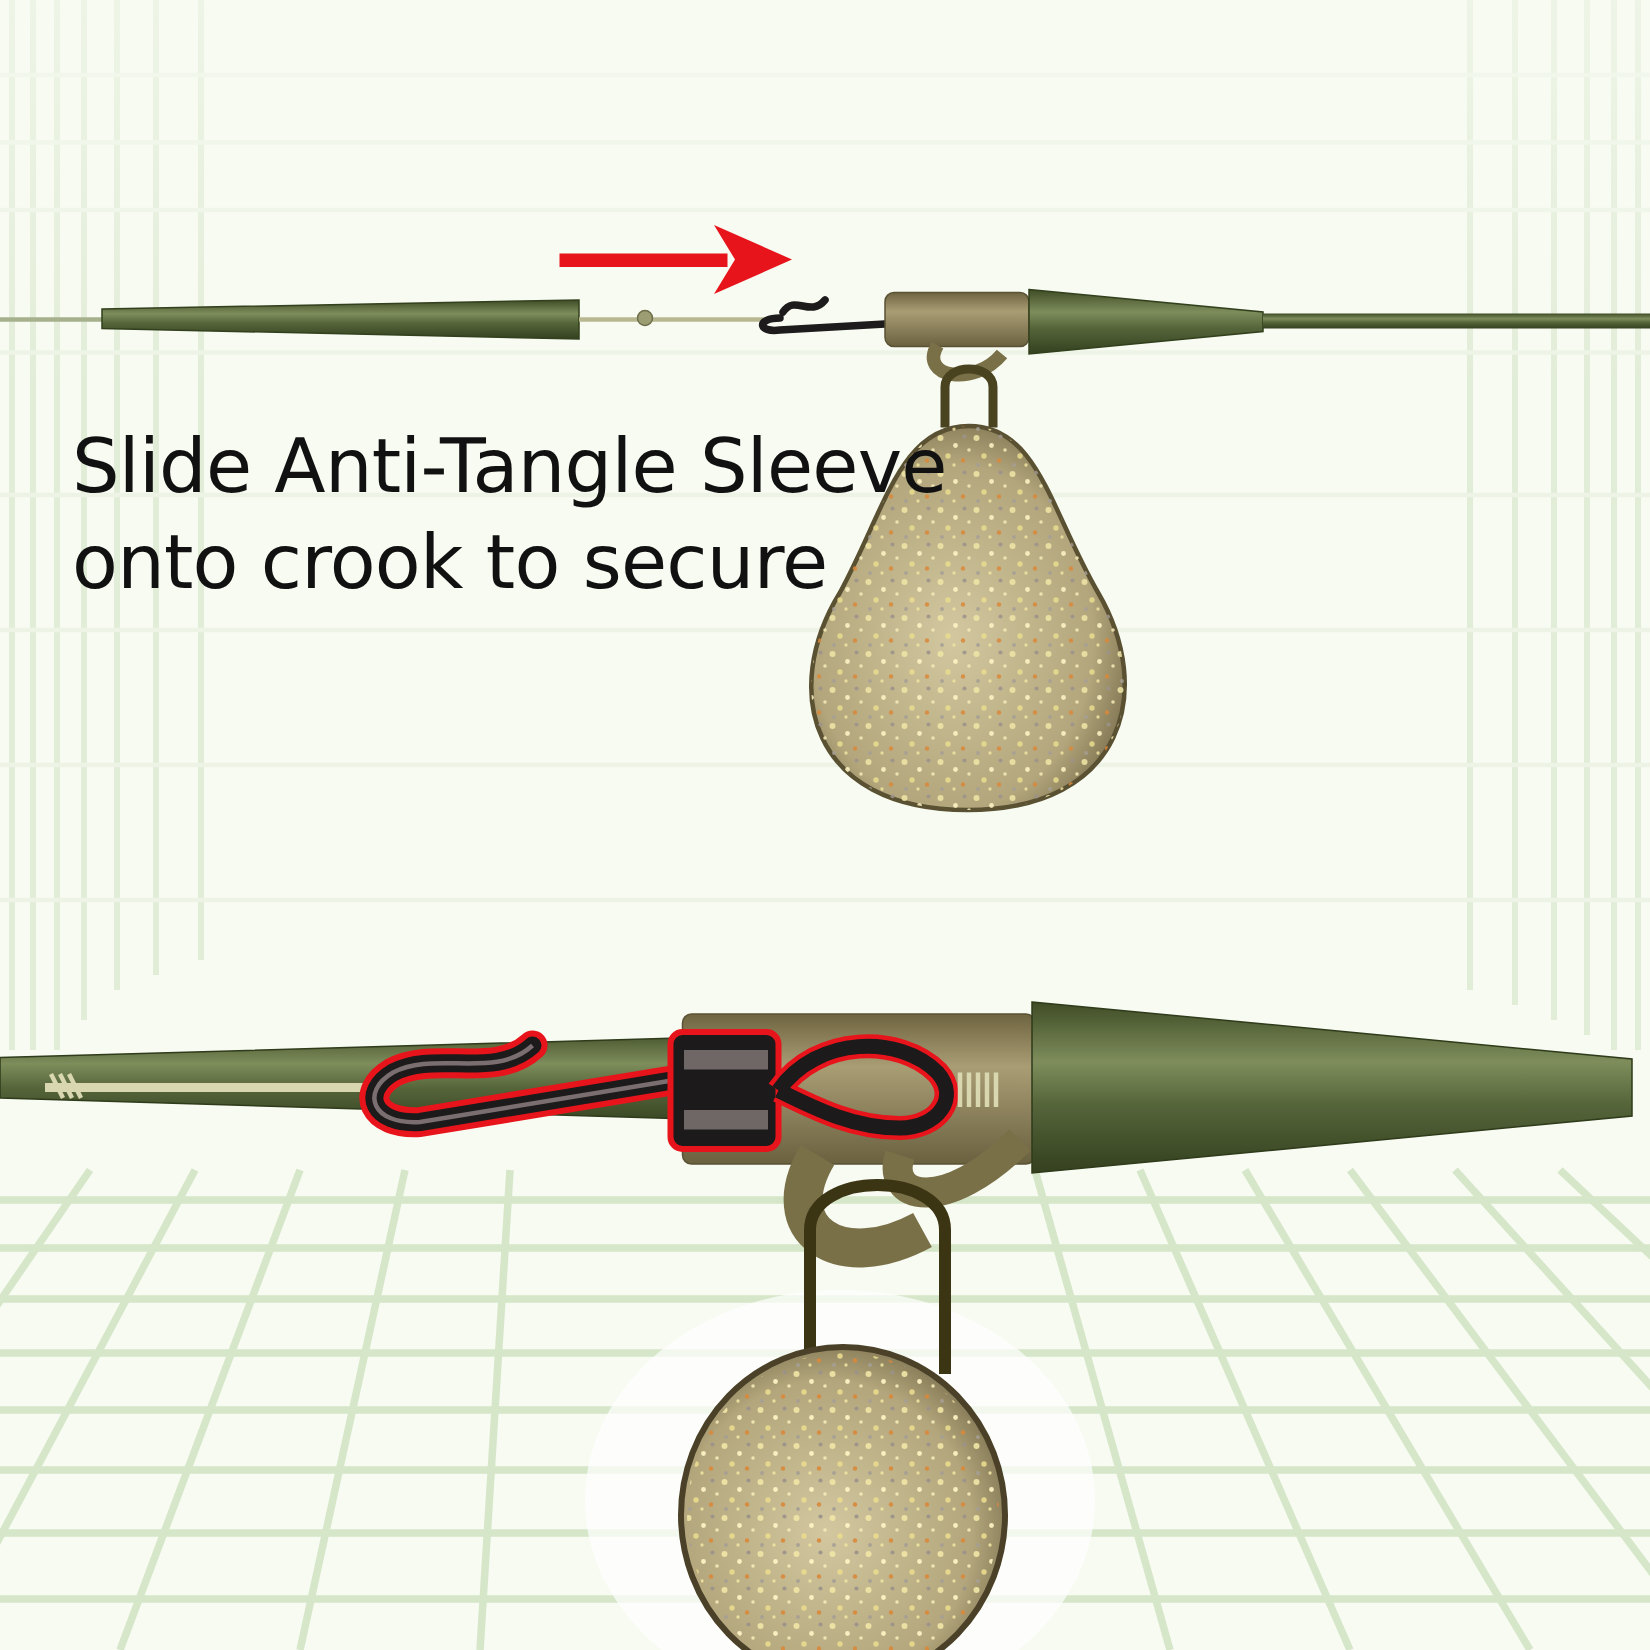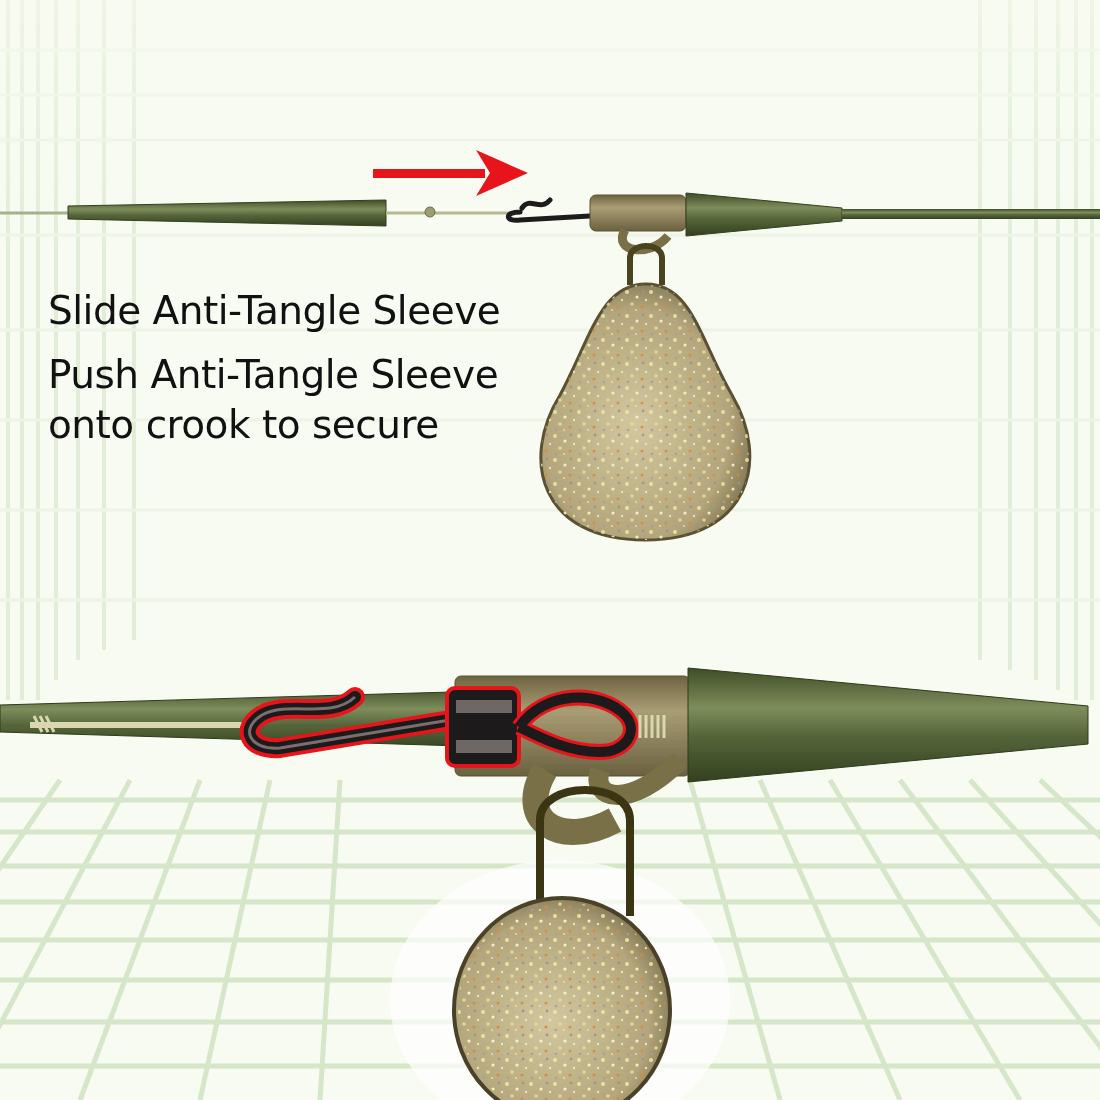--- a/index.html
+++ b/index.html
@@ -9,21 +9,21 @@
     font-family:"DejaVu Sans", sans-serif;
   }
   .bg { position:absolute; inset:0; }
   .scene { position:absolute; inset:0; }
   .instructions {
     position:absolute; left:48px; top:286px; width:520px;
     color:#111; font-family:"DejaVu Sans", sans-serif;
   }
   .step { margin:0 0 14px 0; }
   .step-line {
-    display:block; font-size:39px; line-height:50px; letter-spacing:-0.5px;
+    display:block; font-size:50px; line-height:50px; letter-spacing:-0.5px;
     font-weight:normal; white-space:nowrap;
   }
 </style>
 </head>
 <body>
 
 <svg class="bg" width="1100" height="1100" viewBox="0 0 1100 1100">
   <defs>
     <linearGradient id="fadeTop" x1="0" y1="0" x2="0" y2="1">
       <stop offset="0" stop-color="#f7fbf2" stop-opacity="0.55"></stop>
@@ -199,16 +199,15 @@
       <ellipse cx="562" cy="1010" rx="104" ry="108" fill="url(#speckle)" opacity="0.9"></ellipse>
     </g>
   </g>
 </svg>
 
 <div class="instructions">
   <div class="step">
     <span class="step-line">Slide Anti-Tangle Sleeve</span>
   </div>
   <div class="step">
-    <span class="step-line">Push Anti-Tangle Sleeve</span>
     <span class="step-line">onto crook to secure</span>
   </div>
 </div>
 
 </body></html>

